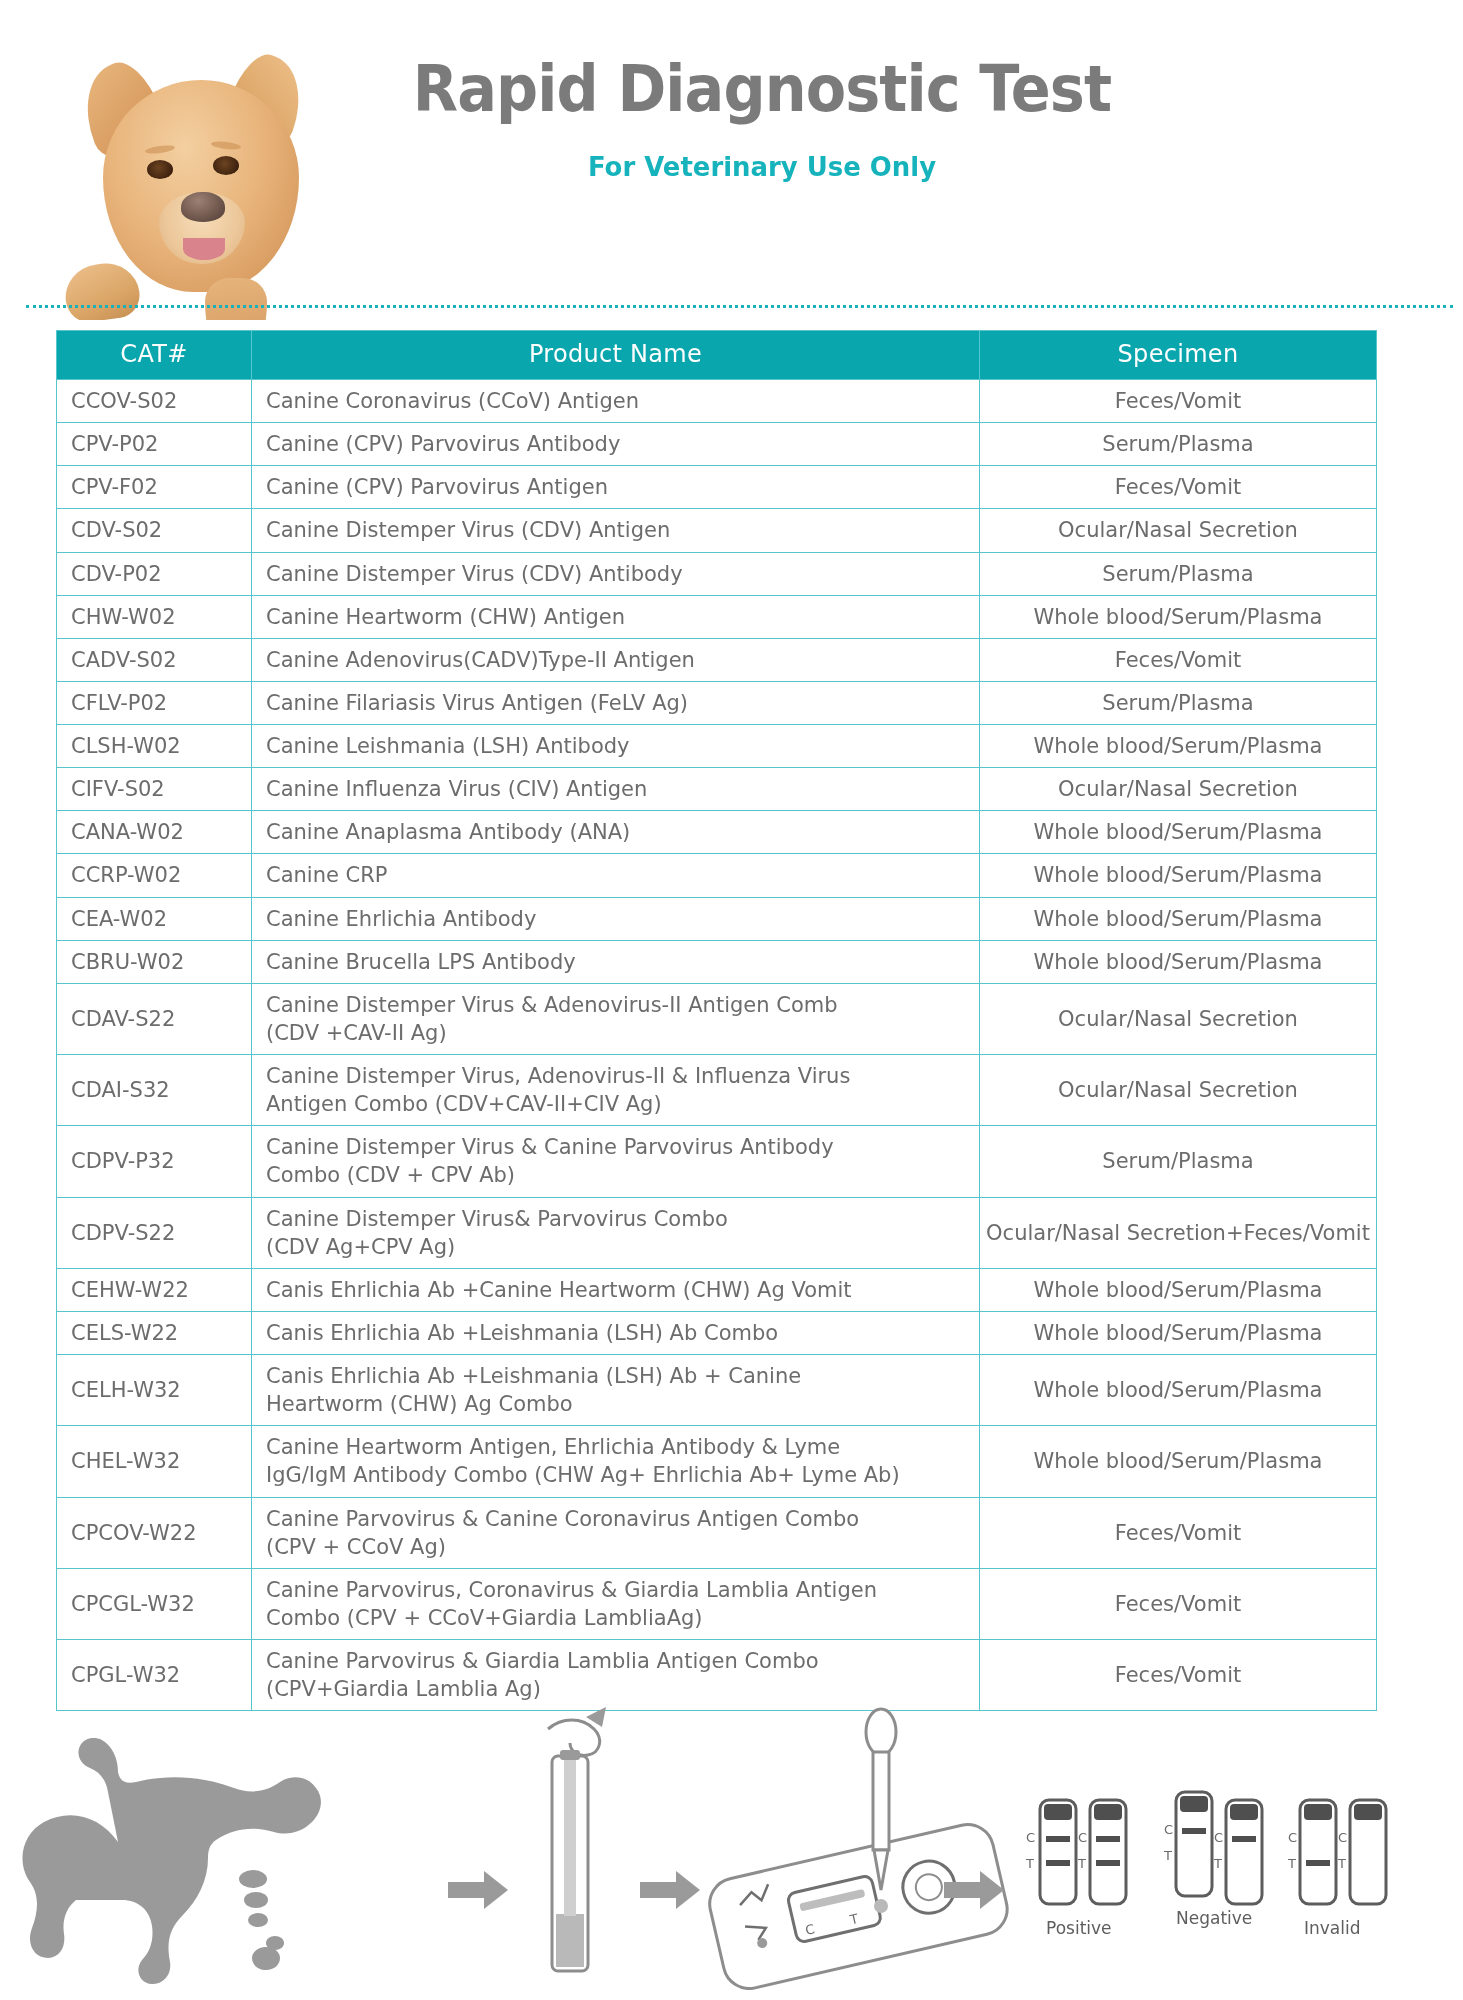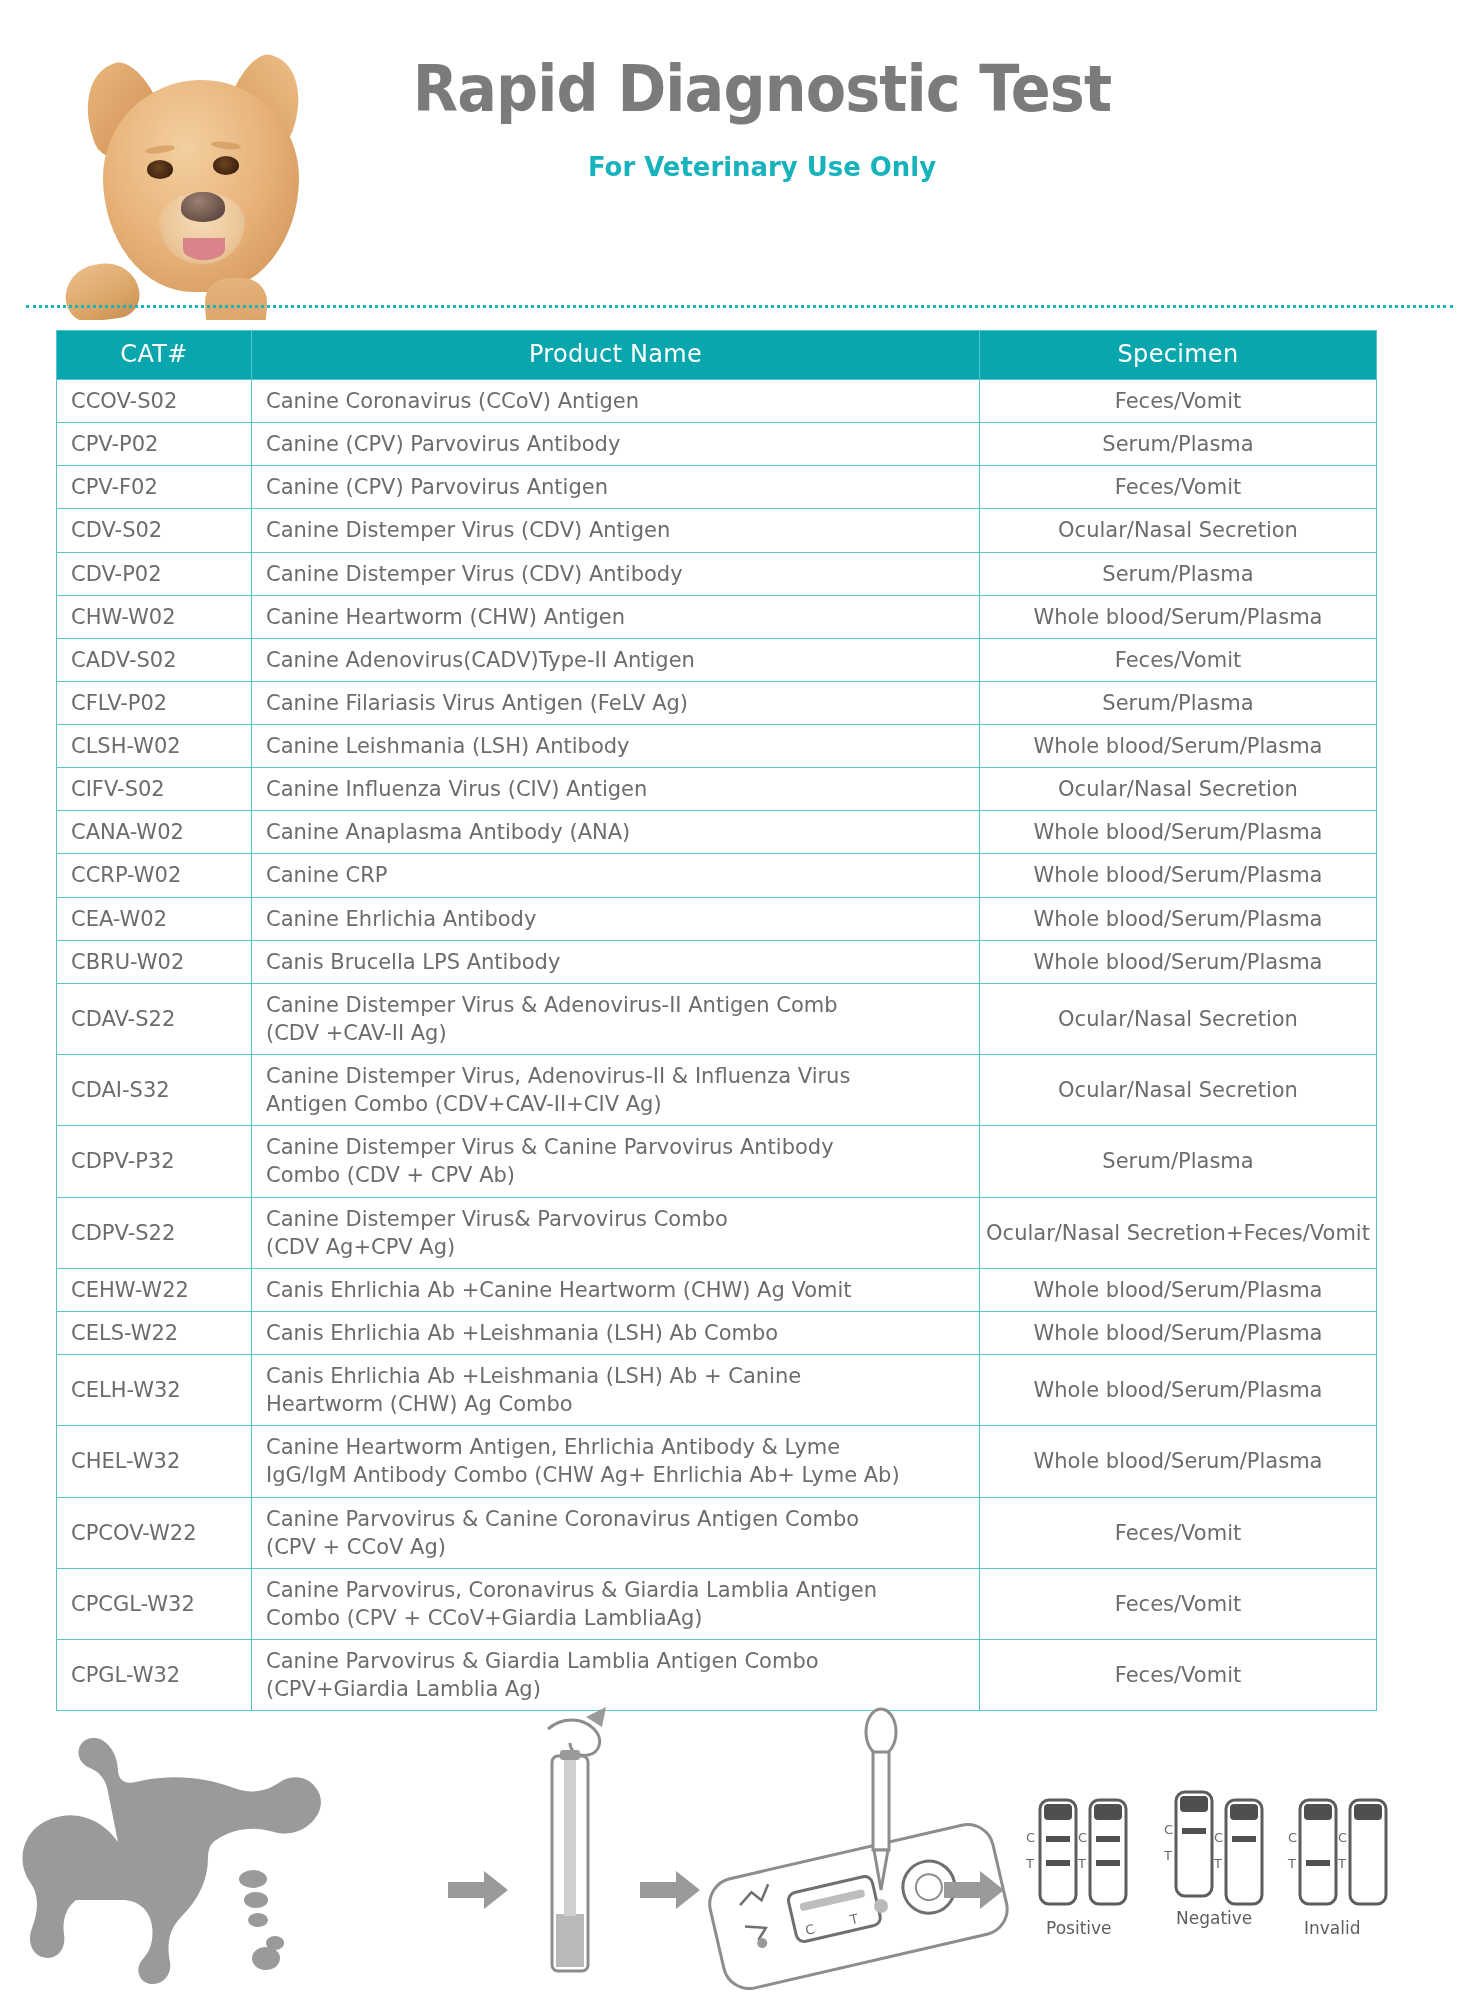--- a/index.html
+++ b/index.html
@@ -257,21 +257,21 @@
             <td class="prod"><span>Canine CRP</span></td>
             <td class="spec"><span>Whole blood/Serum/Plasma</span></td>
           </tr>
           <tr>
             <td class="cat">CEA-W02</td>
             <td class="prod"><span>Canine Ehrlichia Antibody</span></td>
             <td class="spec"><span>Whole blood/Serum/Plasma</span></td>
           </tr>
           <tr>
             <td class="cat">CBRU-W02</td>
-            <td class="prod"><span>Canis Brucella LPS Antibody</span></td>
+            <td class="prod"><span>Canine Brucella LPS Antibody</span></td>
             <td class="spec"><span>Whole blood/Serum/Plasma</span></td>
           </tr>
           <tr>
             <td class="cat">CDAV-S22</td>
             <td class="prod"><span>Canine Distemper Virus &amp; Adenovirus-II Antigen Comb</span><span class="l2">(CDV +CAV-II Ag)</span></td>
             <td class="spec"><span>Ocular/Nasal Secretion</span></td>
           </tr>
           <tr>
             <td class="cat">CDAI-S32</td>
             <td class="prod"><span>Canine Distemper Virus, Adenovirus-II &amp; Influenza Virus</span><span class="l2">Antigen Combo (CDV+CAV-II+CIV Ag)</span></td>

